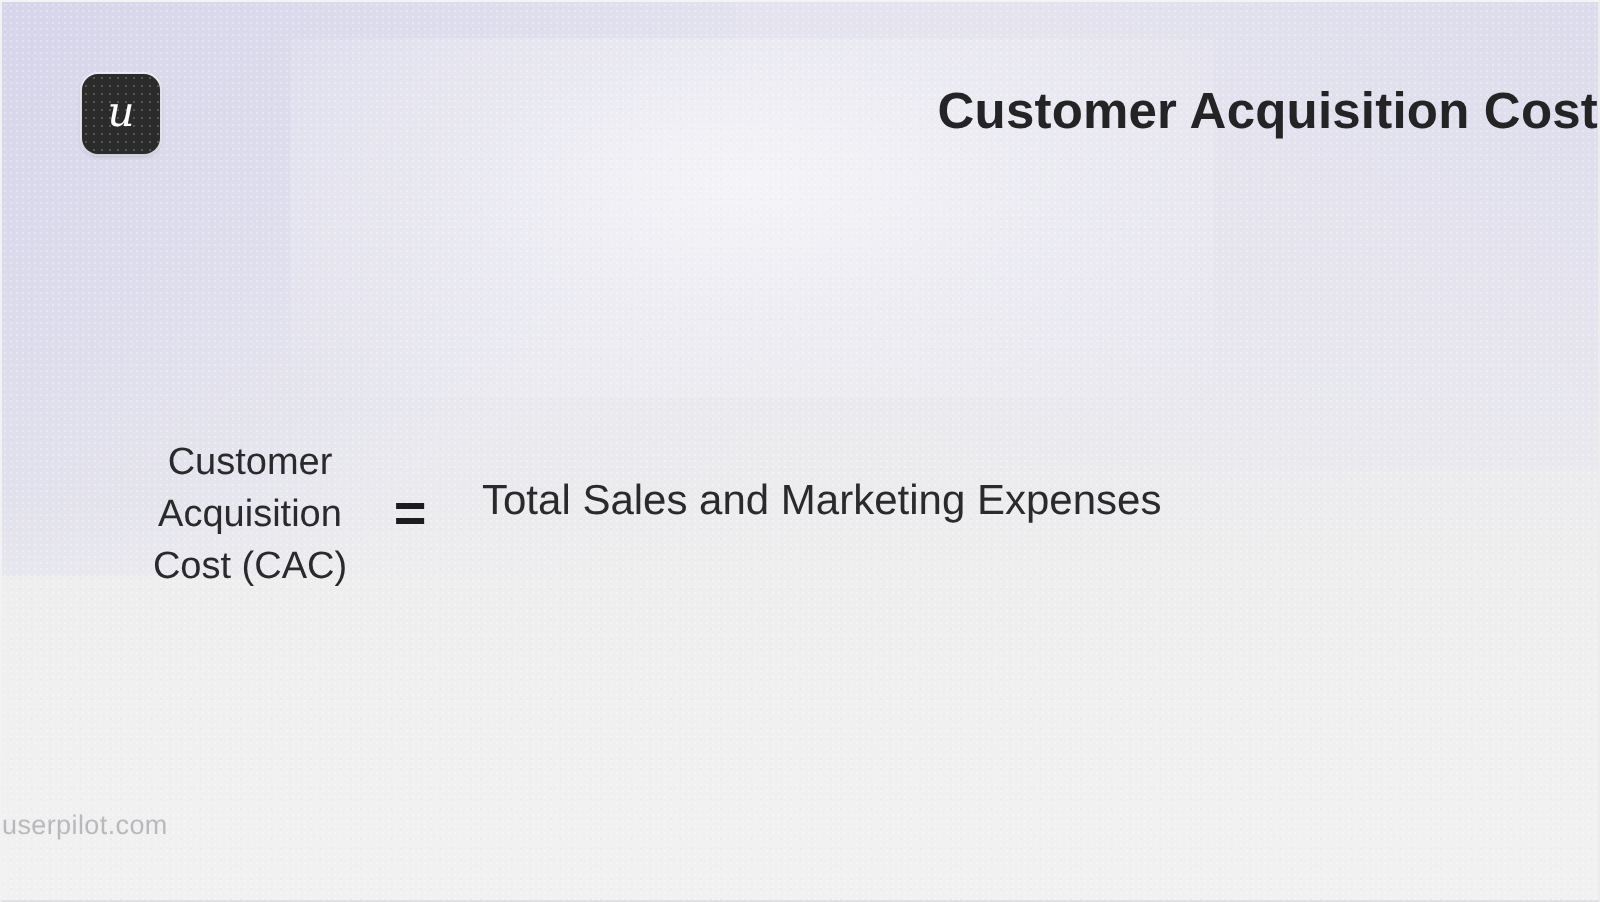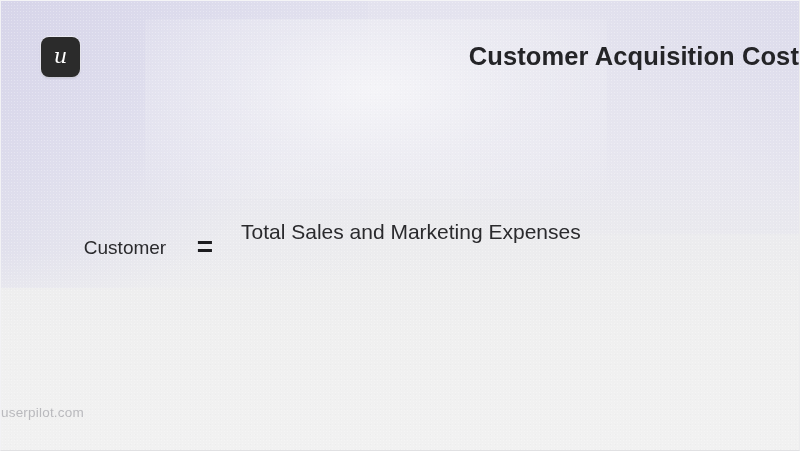--- a/index.html
+++ b/index.html
@@ -167,21 +167,21 @@
     text-align: center;
     color: #1c1c1f;
     font-size: 28px;
     font-weight: bold;
     line-height: 1;
     transform: translateY(-1px);
   }
   .fraction {
     flex: 1;
     display: flex;
-    flex-direction: column;
+    flex-direction: row;
     align-items: flex-start;
     padding-left: 20px;
     gap: 15px;
   }
   .numerator,
   .denominator {
     text-align: center;
     color: #2a2a2d;
     font-size: 21px;
     line-height: 1.25;
@@ -223,20 +223,22 @@
     <div class="logo">
       <span class="logo-glyph">u</span>
     </div>
 
     <div class="title">Customer Acquisition Cost</div>
 
     <div class="formula">
 
       <div class="cac-label">
         <div>Customer</div>
+        <div>Acquisition</div>
+        <div>Cost (CAC)</div>
       </div>
 
       <div class="equals">=</div>
 
       <div class="fraction">
         <div class="numerator">Total Sales and Marketing Expenses</div>
         <div class="frac-bar"></div>
       </div>
 
     </div>

